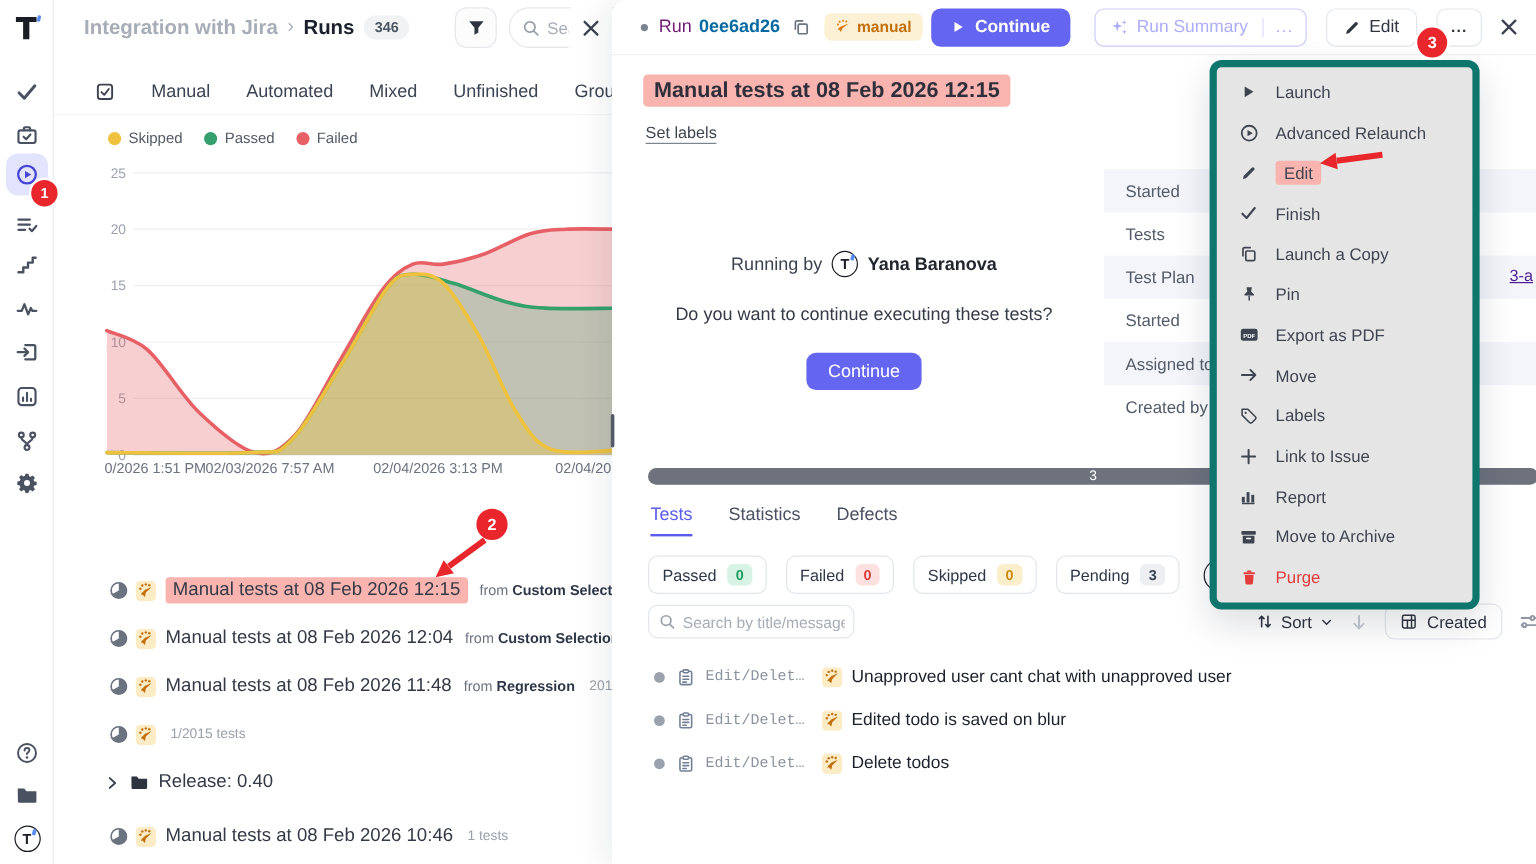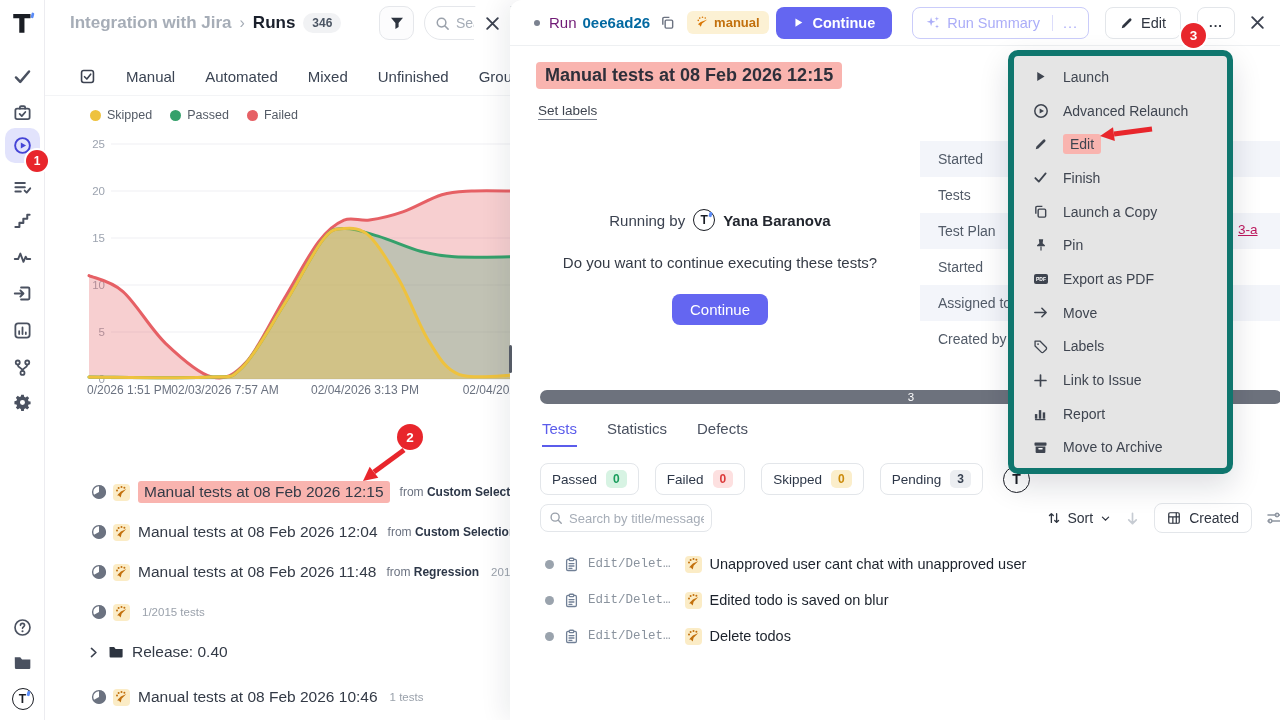--- a/index.html
+++ b/index.html
@@ -75,21 +75,21 @@
   .running-row { display:flex; align-items:center; justify-content:center; gap:8px; font-size:15px; color:#3b4250; }
   .runner { font-weight:700; color:#22262e; }
   .avatar-circle { width:22px; height:22px; border:1.7px solid #1a1d24; border-radius:50%; display:flex; align-items:center; justify-content:center; font-weight:800; font-size:12px; color:#1a1d24; position:relative; background:#fff; }
   .avatar-circle i { position:absolute; right:3px; top:2px; width:2.5px; height:5px; background:#5a8cf8; border-radius:1px; transform:rotate(15deg); }
   .question { margin-top:23px; font-size:15px; color:#353b46; }
   .btn-continue2 { margin-top:23px; height:31px; background:#6466f1; color:#fff; border:0; border-radius:8px; padding:0 18px; font-size:15px; font-weight:500; cursor:pointer; }
 
   .details { position:absolute; left:410px; top:141px; width:362px; }
   .detail-row { height:36px; display:flex; align-items:center; padding-left:18px; font-size:14px; color:#525b68; }
   .detail-row:nth-child(odd) { background:#f3f5fa; }
-  .tp-frag { position:absolute; left:728px; top:222px; font-size:13.5px; color:#be185d; text-decoration:underline; z-index:1; }
+  .tp-frag { position:absolute; left:748px; top:222px; font-size:13.5px; color:#4c1d95; text-decoration:underline; z-index:1; }
 
   .progress { position:absolute; left:30px; top:390px; width:742px; height:14px; background:#6d727d; border-radius:7px; display:flex; align-items:center; justify-content:center; }
   .progress span { color:#fff; font-size:11.5px; }
 
   .p-tabs { position:absolute; left:32px; top:420px; display:flex; gap:30px; }
   .p-tab { font-size:15px; font-weight:500; color:#4a5160; padding-bottom:8px; cursor:pointer; }
   .p-tab.active { color:#5b5ceb; border-bottom:2.5px solid #5b5ceb; }
 
   .chips { position:absolute; left:30px; top:463px; display:flex; align-items:center; gap:16px; }
   .chip { display:flex; align-items:center; gap:9px; border:1px solid #e3e6ea; background:#fff; border-radius:8px; padding:6px 11px; font-size:13.5px; color:#2d3748; cursor:pointer; }
@@ -765,20 +765,32 @@
           <svg width="15" height="15" viewBox="0 0 16 16">
             <g fill="currentColor">
               <rect x="1.6" y="2.6" width="12.8" height="3.4" rx="0.7"></rect>
               <path d="M2.8 6.8h10.4v6a1 1 0 0 1-1 1H3.8a1 1 0 0 1-1-1z"></path>
             </g>
             <rect x="5.6" y="8.6" width="4.8" height="1.5" rx="0.7" fill="#fff"></rect>
           </svg>
         </span>
         <span class="mi-label">Move to Archive</span>
       </div>
+      <div class="menu-item danger">
+        <span class="mi-icon">
+          <svg width="14" height="14" viewBox="0 0 16 16">
+            <g fill="currentColor">
+              <rect x="6" y="1.6" width="4" height="1.8" rx="0.6"></rect>
+              <rect x="2.6" y="3.4" width="10.8" height="1.7" rx="0.6"></rect>
+              <path d="M3.8 5.8h8.4l-.6 8a1.2 1.2 0 0 1-1.2 1.1H5.6a1.2 1.2 0 0 1-1.2-1.1z"></path>
+            </g>
+          </svg>
+        </span>
+        <span class="mi-label">Purge</span>
+      </div>
     </div>
 
   <div class="ann ann-1">1</div>
   <div class="ann ann-2">2</div>
   <div class="ann ann-3">3</div>
   <svg class="arrows">
     <line x1="404" y1="450" x2="374" y2="472" stroke="#e8262c" stroke-width="5"></line>
     <polygon points="363,481 369.7,466.8 378.3,477.8" fill="#e8262c"></polygon>
     <line x1="1152" y1="129" x2="1114" y2="134" stroke="#e8262c" stroke-width="5"></line>
     <polygon points="1100,136 1113,127.2 1114.8,141" fill="#e8262c"></polygon>

